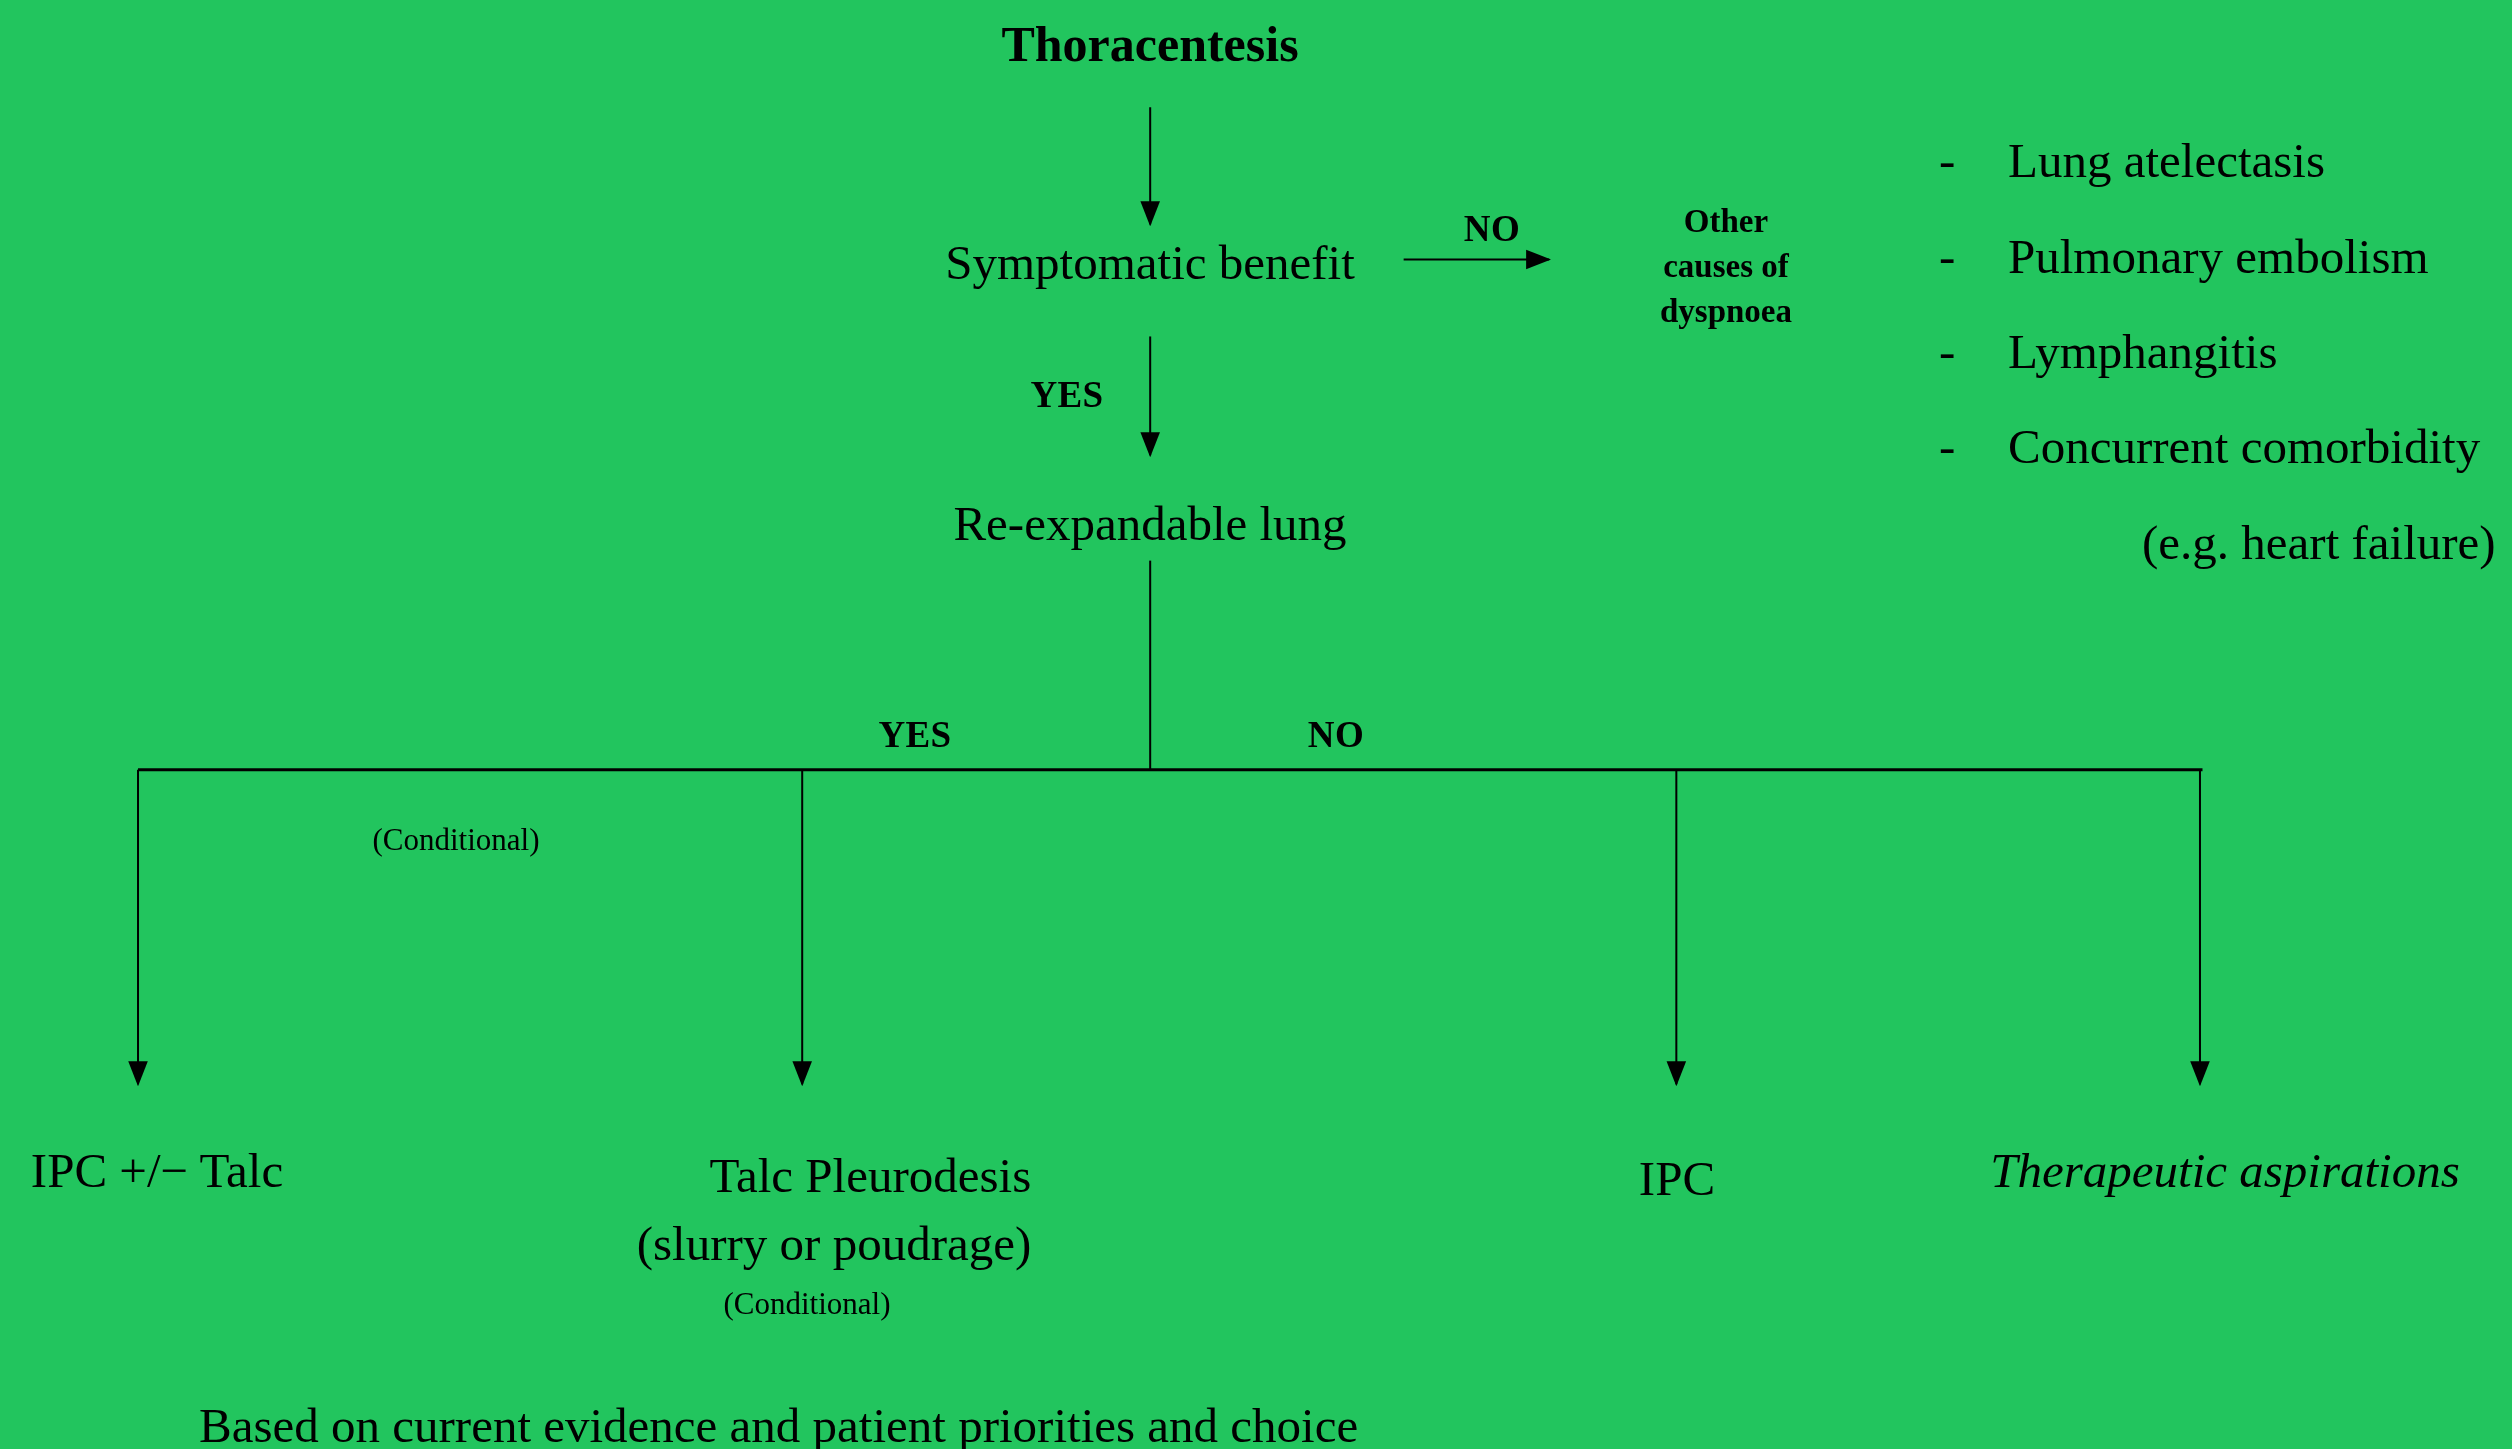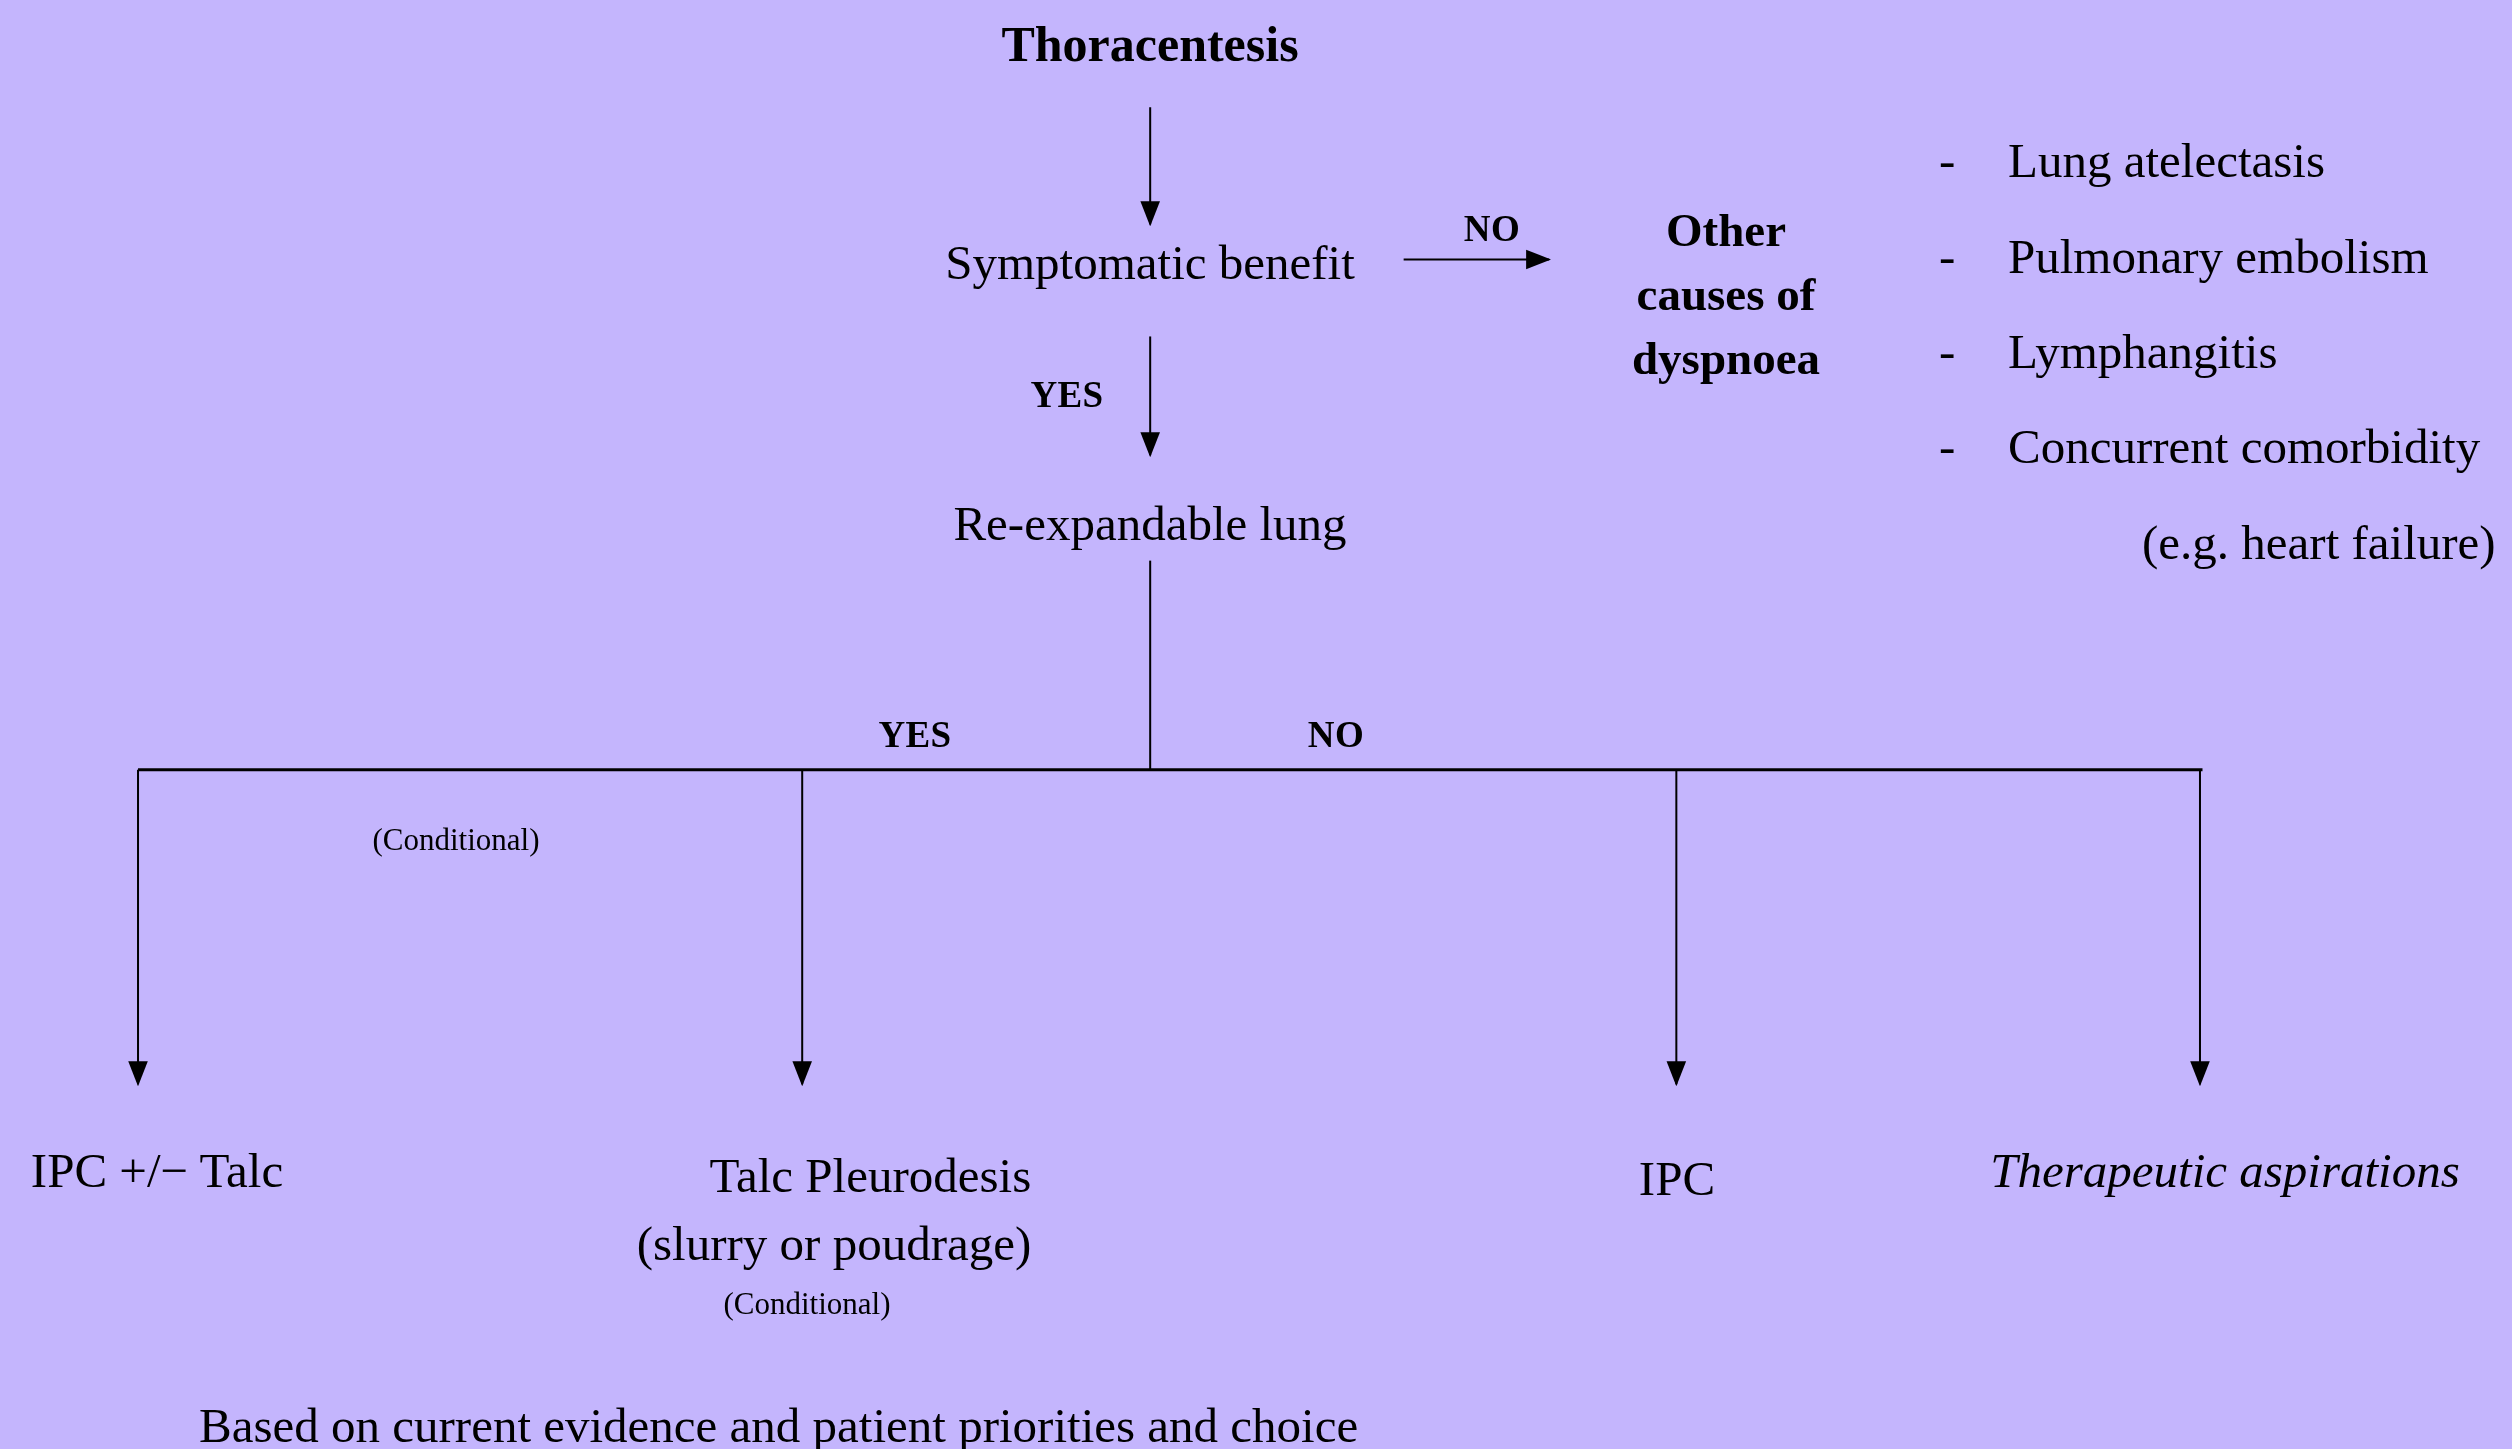--- a/index.html
+++ b/index.html
@@ -4,21 +4,21 @@
 <style>
   html, body {
     margin: 0;
     padding: 0;
     background: #ffffff;
   }
   #canvas {
     position: relative;
     width: 2512px;
     height: 1450px;
-    background: #c4b5fd;
+    background: #22c55e;
     font-family: "Liberation Serif", "DejaVu Serif", serif;
     color: #000000;
     overflow: hidden;
   }
   #connectors {
     position: absolute;
     left: 0; top: 0;
     width: 2512px;
     height: 1450px;
   }
@@ -35,21 +35,21 @@
   }
   .bold { font-weight: bold; }
   .small-label {
     font-size: 37px;
     font-weight: bold;
     letter-spacing: 0.4px;
   }
   .conditional { font-size: 31px; }
   .multiline { white-space: normal; }
   .other-causes {
-    font-size: 47px;
+    font-size: 33px;
     font-weight: bold;
     line-height: 1.36;
     width: 351px;
   }
   .talc-block { line-height: 1.38; }
   .causes-row {
     position: absolute;
     left: 1939px;
     display: flex;
     font-size: 49px;

